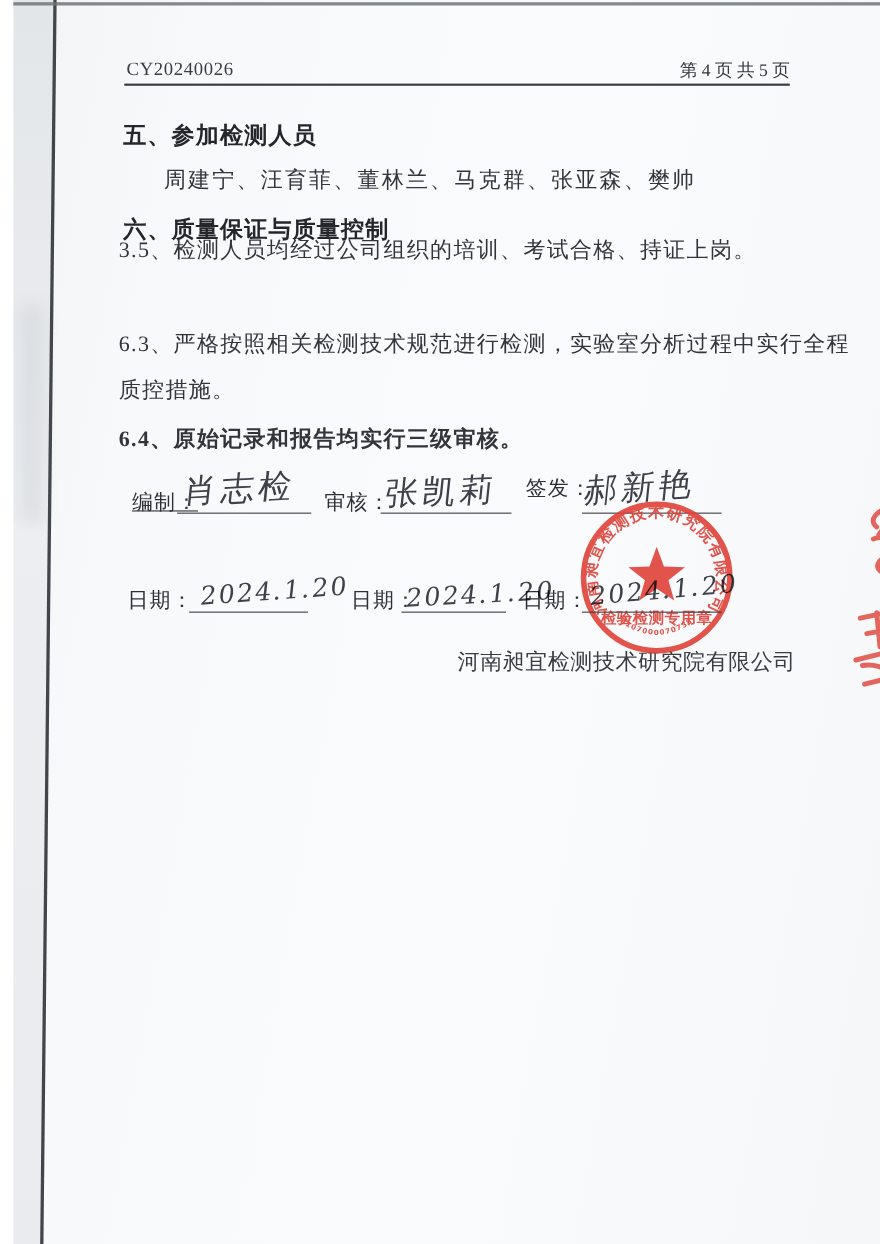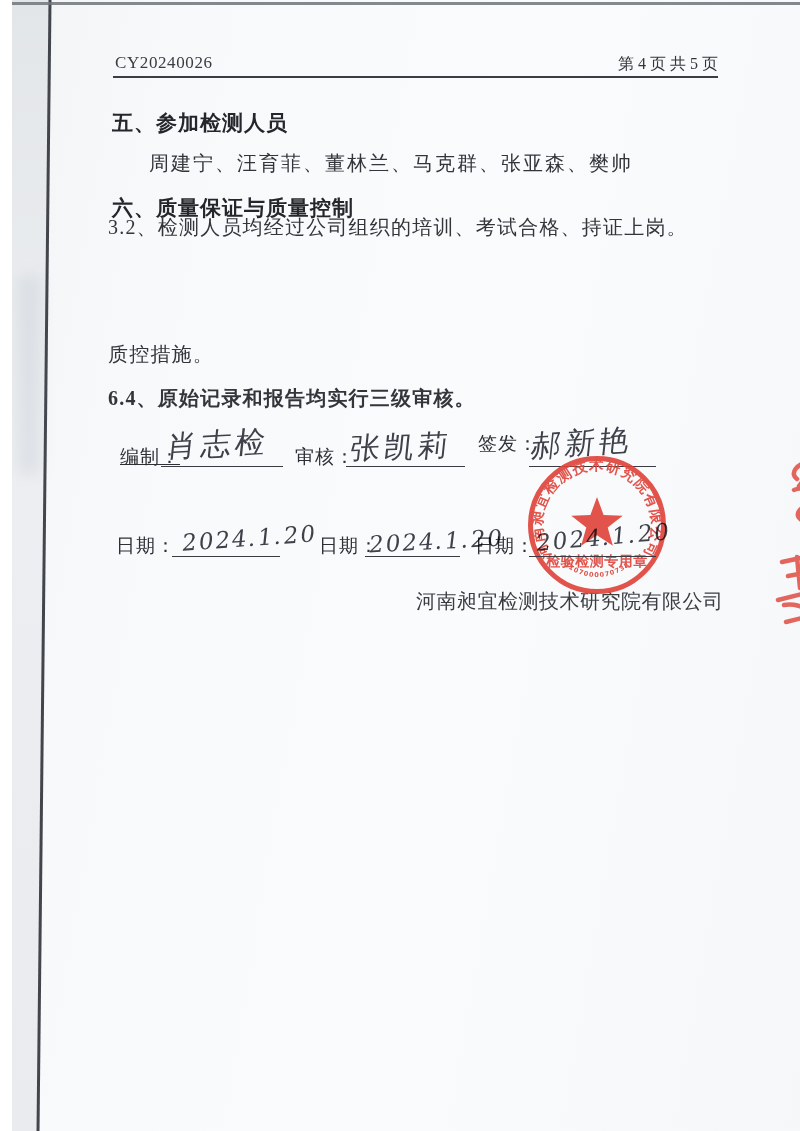--- a/index.html
+++ b/index.html
@@ -44,21 +44,22 @@
   <div class="abs ghost"></div>
 
   <div class="abs hdr-no">CY20240026</div>
   <div class="abs hdr-page">第 4 页 共 5 页</div>
   <div class="abs hdr-rule"></div>
 
   <div class="abs body-line" style="left:137px;top:150px;letter-spacing:2px;">周建宁、汪育菲、董林兰、马克群、张亚森、樊帅</div>
   <div class="abs sec-title" style="left:100px;top:109px;">五、参加检测人员</div>
 
   <div class="abs sec-title" style="left:100px;top:194px;">六、质量保证与质量控制</div>
-  <div class="abs body-line" style="left:96px;top:214px;">3.2、检测人员均经过公司组织的培训、考试合格、持证上岗。</div>
+  <div class="abs body-line" style="left:96px;top:214px;">3.5、检测人员均经过公司组织的培训、考试合格、持证上岗。</div>
+  <div class="abs body-line" style="left:96px;top:299px;">6.3、严格按照相关检测技术规范进行检测，实验室分析过程中实行全程</div>
   <div class="abs body-line" style="left:96px;top:341px;">质控措施。</div>
   <div class="abs body-line" style="left:96px;top:385px;font-weight:bold;">6.4、原始记录和报告均实行三级审核。</div>
 
   <div class="abs lbl" style="left:108px;top:444px;text-decoration:underline;">编制：</div>
   <div class="abs uline" style="left:149px;top:466px;width:122px;"></div>
   <div class="abs hand sig" style="left:155px;top:424px;transform:rotate(-3deg) skewX(-9deg);">肖志检</div>
 
   <div class="abs lbl" style="left:283px;top:444px;">审核：</div>
   <div class="abs uline" style="left:334px;top:466px;width:119px;"></div>
   <div class="abs hand sig" style="left:338px;top:427px;transform:rotate(-2deg) skewX(-8deg);">张凯莉</div>

